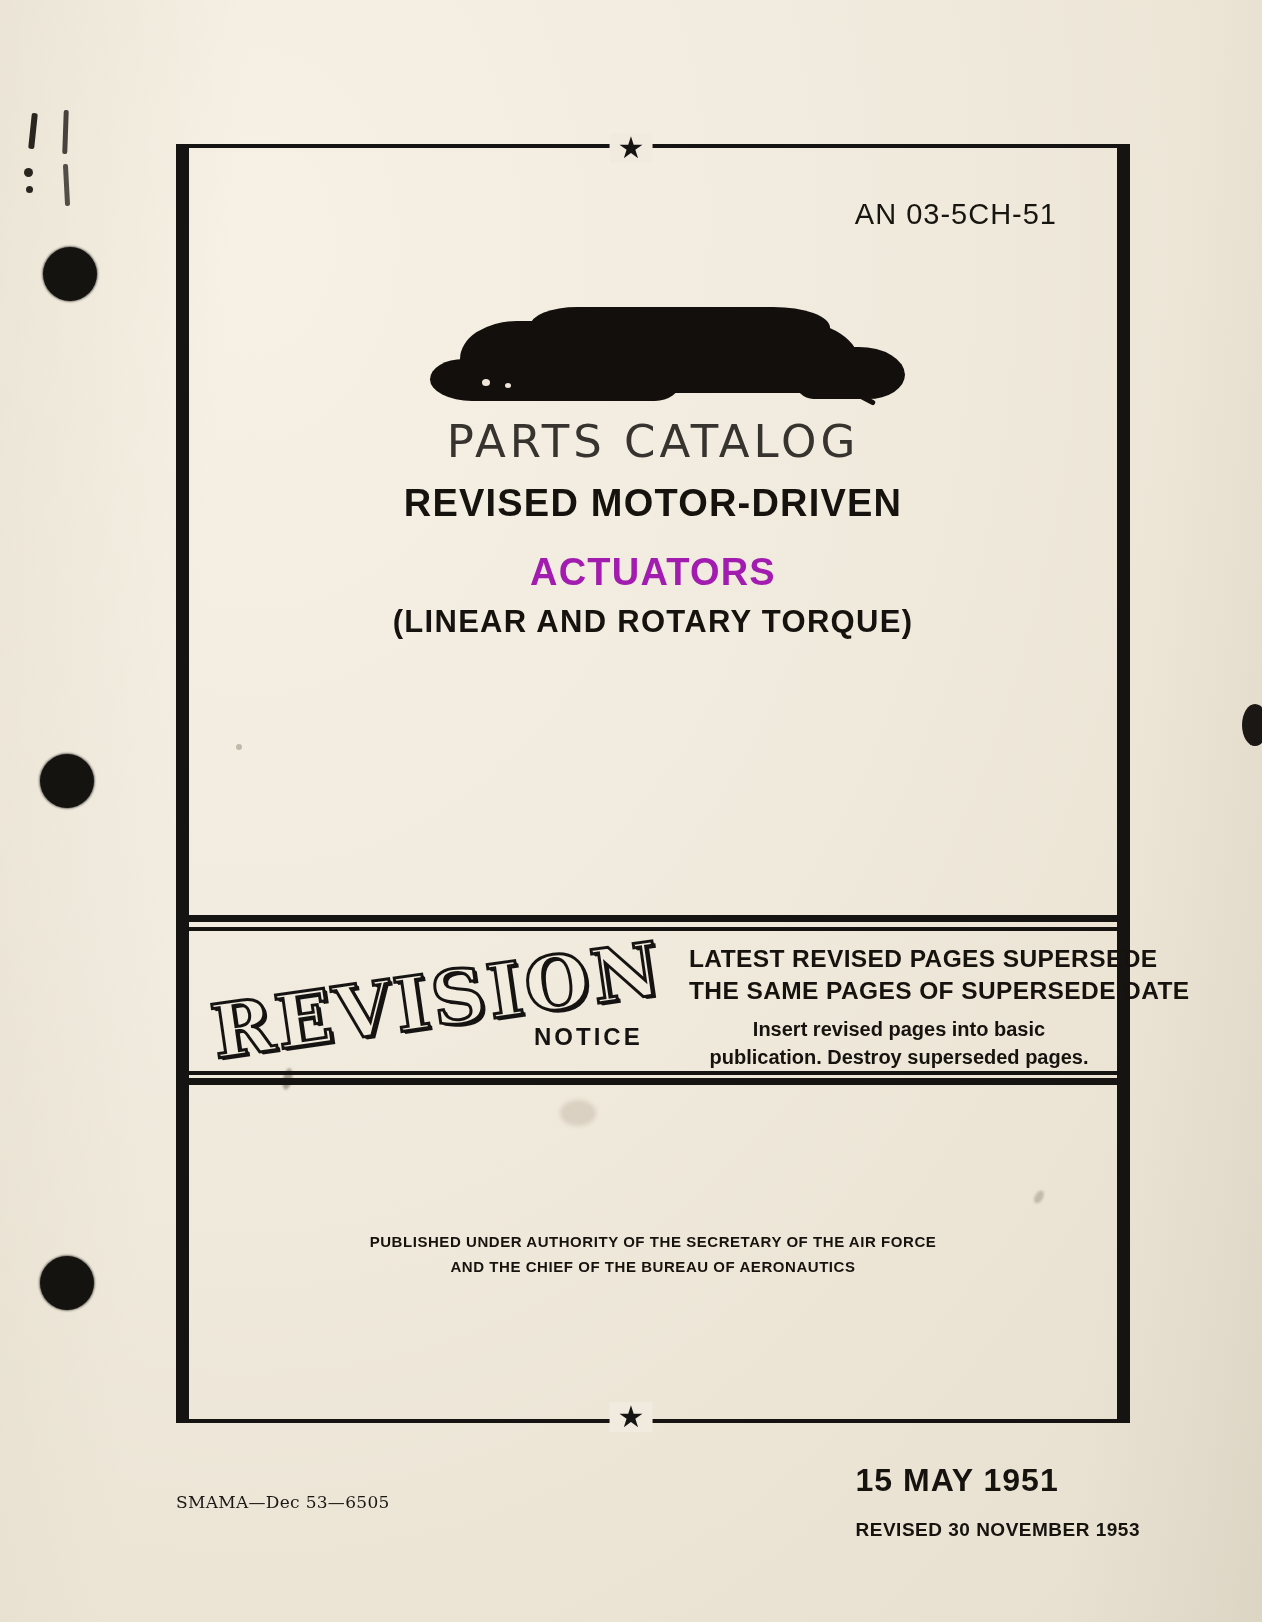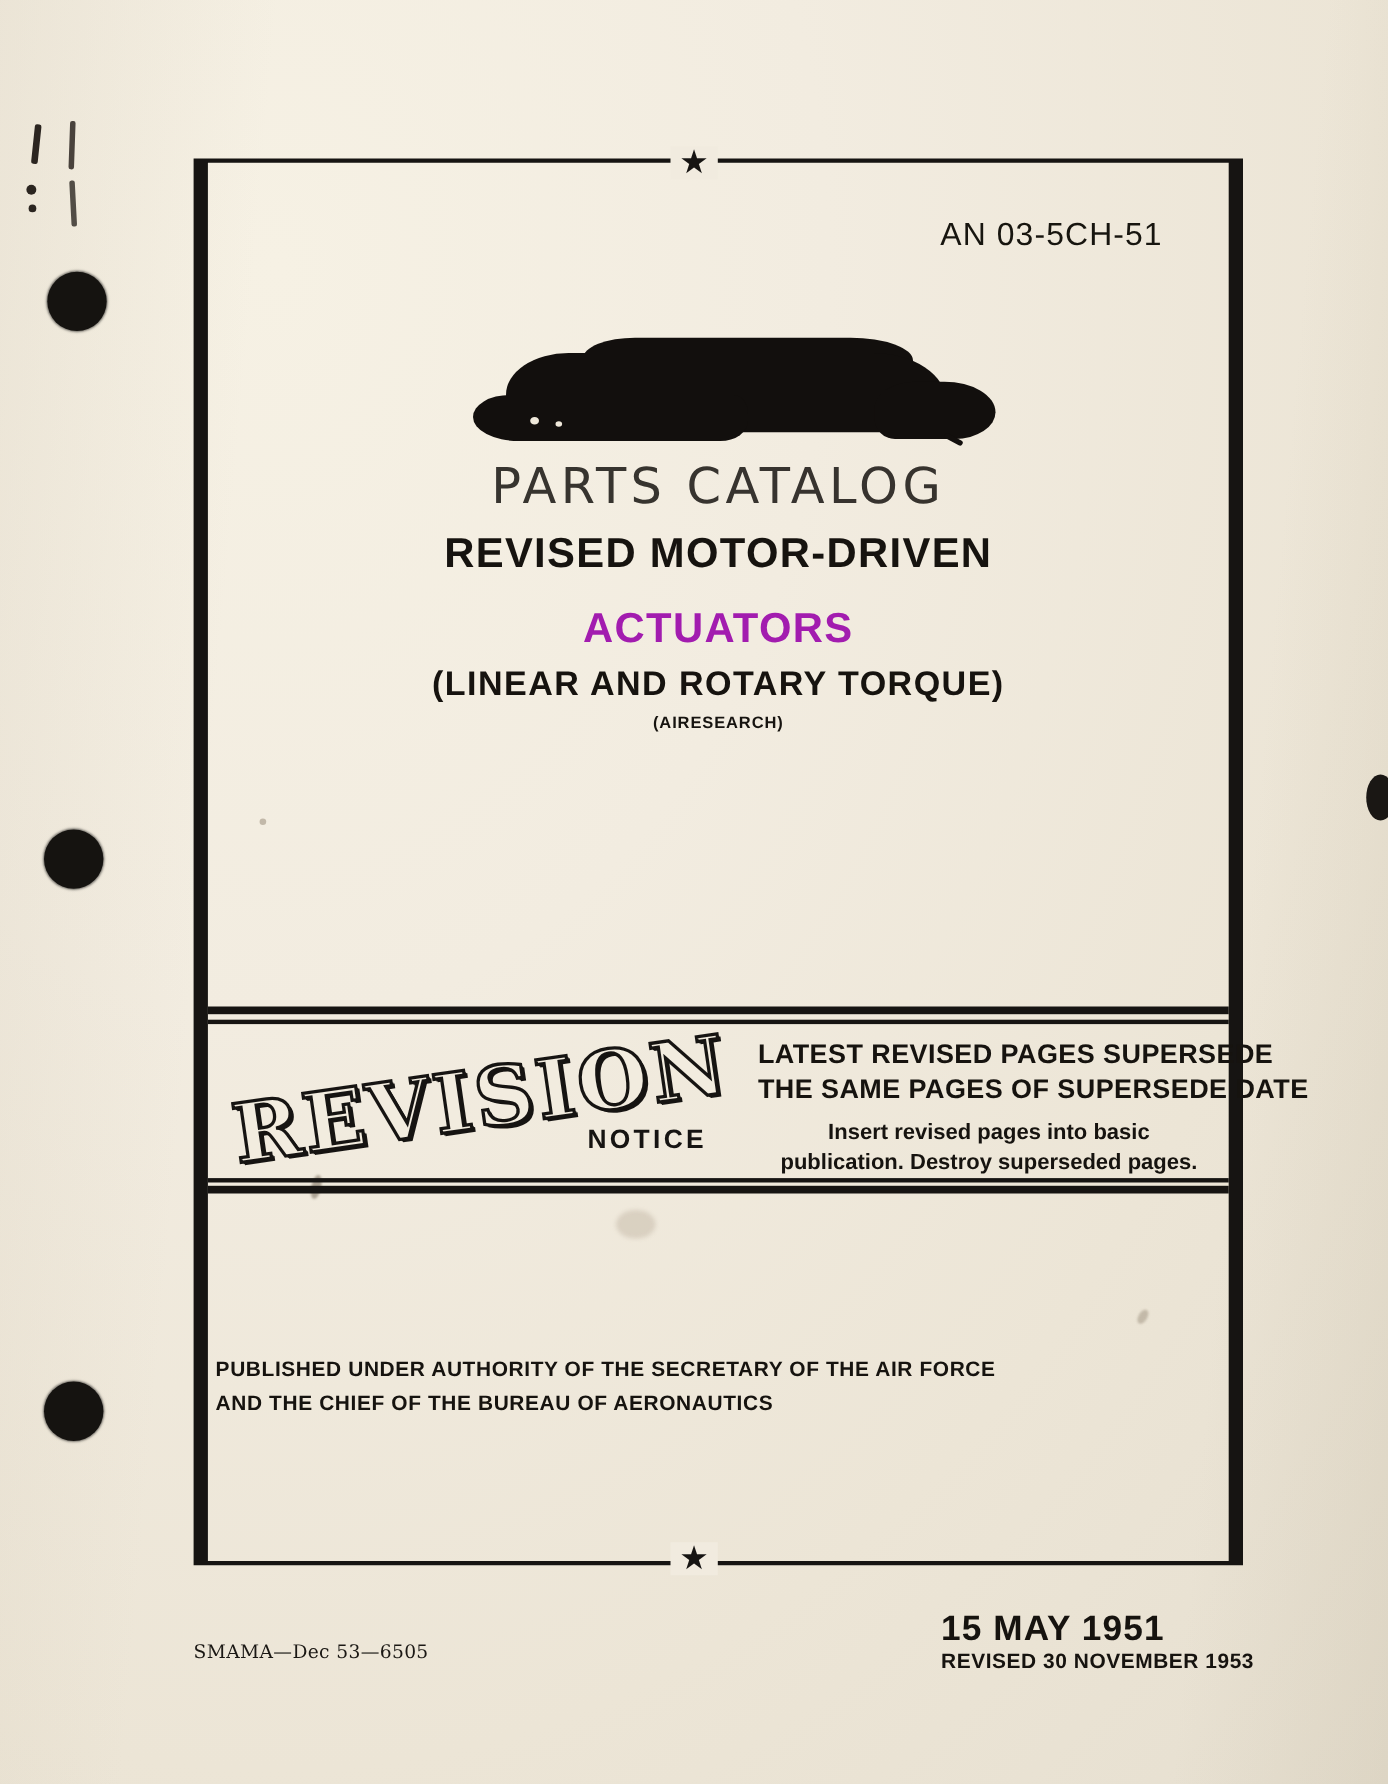--- a/index.html
+++ b/index.html
@@ -268,21 +268,22 @@
     line-height: 1.32;
     margin-top: 8px;
   }
 
   
   .authority {
     position: absolute;
     left: 196px;
     top: 1230px;
     width: 914px;
-    font-size: 19px;
+    text-align: center;
+    font-size: 15px;
     font-weight: bold;
     letter-spacing: 0.55px;
     color: #16130f;
     line-height: 1.65;
   }
 
   
   .footer-left {
     position: absolute;
     left: 176px;
@@ -303,21 +304,21 @@
     font-size: 32px;
     font-weight: bold;
     letter-spacing: 1px;
     color: #16130f;
   }
   .footer-right .revised {
     font-size: 19px;
     font-weight: bold;
     letter-spacing: 0.5px;
     color: #16130f;
-    margin-top: 1px;
+    margin-top: 20px;
   }
 
   
   .smudge {
     position: absolute;
     border-radius: 50%;
     pointer-events: none;
   }
   .s1 { left: 560px; top: 1100px; width: 36px; height: 26px; background: rgba(140,125,100,0.22); filter: blur(2px); }
   .s2 { left: 283px; top: 1068px; width: 9px; height: 22px; background: rgba(90,78,60,0.45); filter: blur(1px); transform: rotate(12deg); }
@@ -360,21 +361,20 @@
   <div class="dot d1"></div>
   <div class="dot d2"></div>
   <div class="tail"></div>
 </div>
 
 <div class="title-block">
   <div class="parts-catalog">PARTS CATALOG</div>
   <div class="line1">REVISED MOTOR-DRIVEN</div>
   <div class="line2">ACTUATORS</div>
   <div class="line3">(LINEAR AND ROTARY TORQUE)</div>
-  <div class="line4">(AIRESEARCH)</div>
 </div>
 
 <div class="rev-band">
   <div class="rev-rule r-top1"></div>
   <div class="rev-rule r-top2"></div>
   <div class="rev-rule r-bot1"></div>
   <div class="rev-rule r-bot2"></div>
 
   <div class="rev-word">
     <div class="rw-text">REVISION</div>

